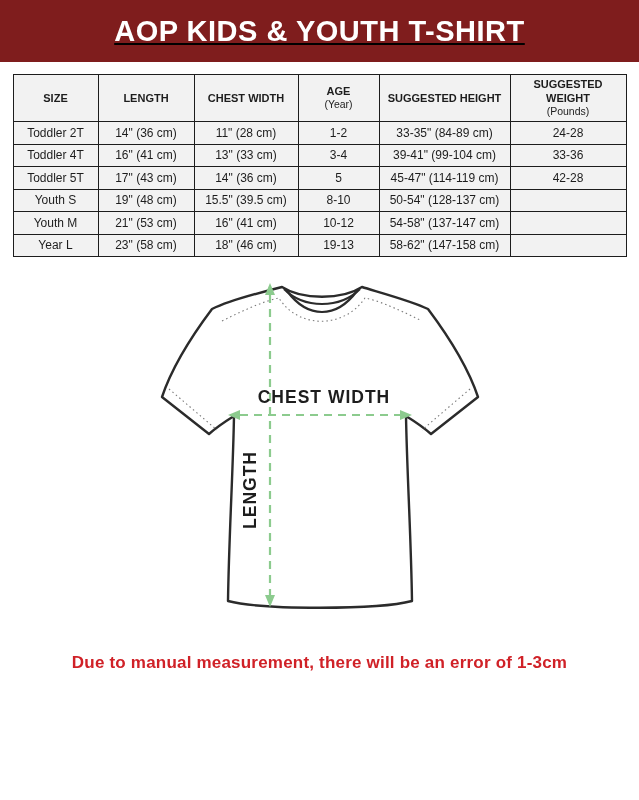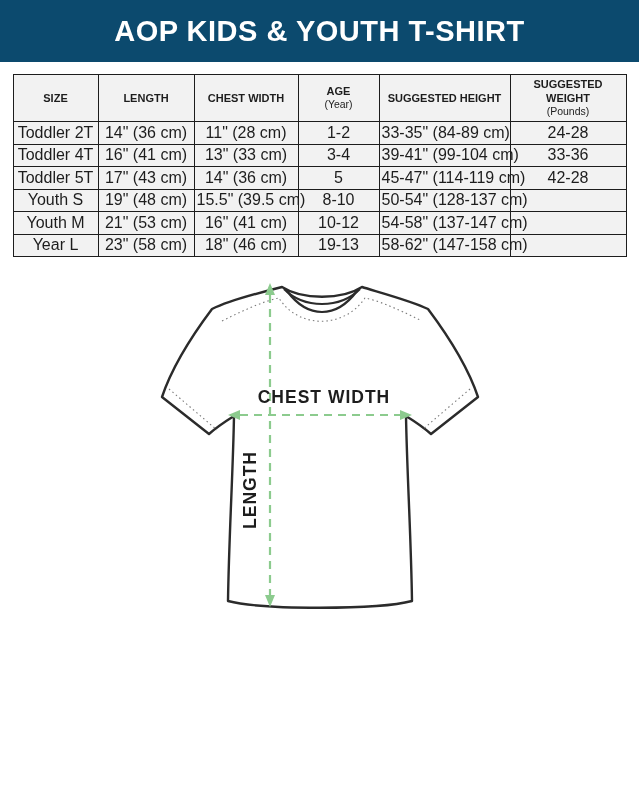--- a/index.html
+++ b/index.html
@@ -2,36 +2,36 @@
 <html><head>
 <meta charset="utf-8">
 <style>
   html,body{margin:0;padding:0;}
   body{
     width:639px;height:800px;background:#ffffff;overflow:hidden;
     font-family:"Liberation Sans",sans-serif;
     -webkit-font-smoothing:antialiased;
   }
   .banner{
-    height:62px;background:#0c4a6e;display:flex;align-items:center;justify-content:center;
+    height:62px;background:#7f1d1d;display:flex;align-items:center;justify-content:center;text-decoration:underline;
   }
   .banner h1{
     margin:0;color:#ffffff;font-size:29px;font-weight:800;letter-spacing:.5px;white-space:nowrap;
   }
   table.size-table{
     border-collapse:collapse;table-layout:fixed;
     margin:12px auto 0;width:613px;
   }
   .size-table th,.size-table td{
     border:1.6px solid #1d1d1d;background:#f2f2f2;
     text-align:center;vertical-align:middle;color:#1d1d1d;padding:0 2px;
   }
   .size-table th{height:46px;font-size:11px;font-weight:700;line-height:1.3;}
   .size-table th .sub{display:block;font-weight:400;font-size:10.5px;}
-  .size-table td{height:21.5px;font-size:16px;font-weight:400;white-space:nowrap;}
+  .size-table td{height:21.5px;font-size:12px;font-weight:400;white-space:nowrap;}
   .diagram{margin-top:16px;}
   .diagram svg{display:block;}
   .note{
     margin-top:10px;text-align:center;
     color:#d02127;font-weight:700;font-size:17px;letter-spacing:.2px;
   }
 </style>
 </head>
 <body>
 
@@ -147,14 +147,15 @@
         <line x1="240" y1="142" x2="400" y2="142" stroke="#8ccb8e" stroke-width="2.2" stroke-dasharray="8 6"></line>
         <polygon points="228,142 240,137 240,147" fill="#8ccb8e"></polygon>
         <polygon points="412,142 400,137 400,147" fill="#8ccb8e"></polygon>
       </g>
 
       <text x="324" y="130" text-anchor="middle" font-family="Liberation Sans, sans-serif" font-size="17.5" font-weight="bold" letter-spacing="1" fill="#1d1d1d">CHEST WIDTH</text>
       <text x="251" y="217" text-anchor="middle" dominant-baseline="middle" transform="rotate(-90 251 217)" font-family="Liberation Sans, sans-serif" font-size="17.5" font-weight="bold" letter-spacing="1" fill="#1d1d1d">LENGTH</text>
     </svg>
   </div>
 
+  <div class="note">Due to manual measurement, there will be an error of 1-3cm</div>
 
 </div>
 
 </body></html>

